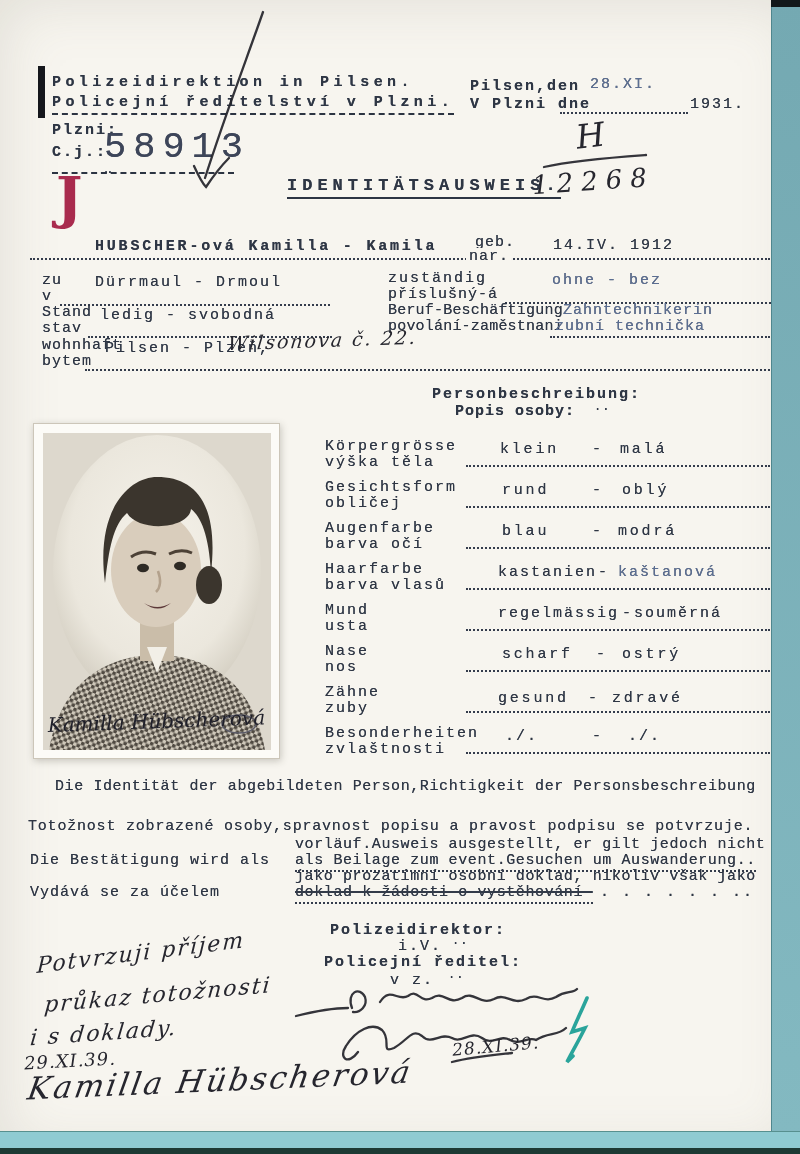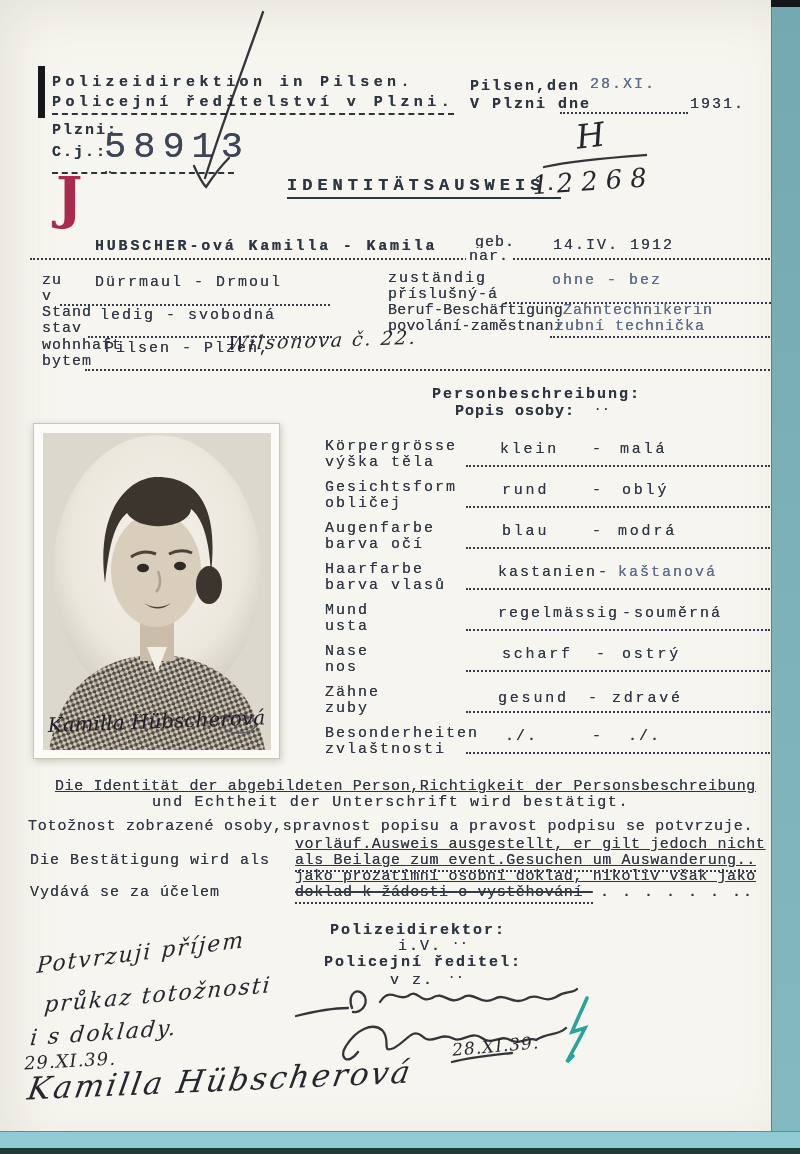--- a/index.html
+++ b/index.html
@@ -5,21 +5,21 @@
   html,body{margin:0;padding:0;background:#e6e4de;}
   .page{position:relative;width:800px;height:1154px;background:#f7f5ef;overflow:hidden;
         font-family:"Liberation Mono","DejaVu Sans Mono",monospace;
         box-shadow:inset 0 0 60px rgba(120,115,100,.18);}
   .t{position:absolute;font-family:"Liberation Mono","DejaVu Sans Mono",monospace;
      color:#2e3644;font-size:15px;letter-spacing:1px;white-space:pre;
      text-shadow:0 0 .5px rgba(40,50,70,.75);}
   .bold{font-weight:700;}
   .blue{color:#5b6e92;}
   .ls0{letter-spacing:.2px;}
-  .ls06{letter-spacing:.6px;text-decoration:underline;}
+  .ls06{letter-spacing:.6px;}
   .ls2{letter-spacing:2px;}
   .ls3{letter-spacing:2.8px;}
   .ls4{letter-spacing:4.4px;}
   .dot{position:absolute;height:0;border-bottom:2.5px dotted #343c4c;}
   .dash{position:absolute;height:0;border-bottom:2.5px dashed #2c3442;}
   .usolid{border-bottom:2.5px solid #2c3442;padding-bottom:2px;}
   .udash{border-bottom:2.5px dashed #2c3442;padding-bottom:2px;}
   .udot{border-bottom:2.5px dotted #343c4c;padding-bottom:1px;}
   .strike{text-decoration:line-through;text-decoration-thickness:2px;text-decoration-color:#333b49;}
   .onln{background:#f7f5ef;padding:0 3px;z-index:3;}
@@ -184,21 +184,20 @@
   <div class="dot" style="left:466px;top:711px;width:304px"></div>
 
   <div class="t ls2" style="left:325px;top:725px">Besonderheiten</div>
   <div class="t ls2" style="left:325px;top:741px">zvlaštnosti</div>
   <div class="t ls2" style="left:505px;top:728px">./.</div>
   <div class="t" style="left:592px;top:728px">-</div>
   <div class="t ls2" style="left:628px;top:728px">./.</div>
   <div class="dot" style="left:466px;top:752px;width:304px"></div>
 
   <div class="t ls06" style="left:55px;top:778px">Die Identität der abgebildeten Person,Richtigkeit der Personsbeschreibung</div>
-  <div class="t" style="left:152px;top:794px;letter-spacing:1.6px">und Echtheit der Unterschrift wird bestätigt.</div>
   <div class="t" style="left:28px;top:818px;letter-spacing:0.8px">Totožnost zobrazené osoby,spravnost popisu a pravost podpisu se potvrzuje.</div>
 
   <div class="t" style="left:30px;top:852px">Die Bestätigung wird als</div>
   <div class="t" style="left:30px;top:884px">Vydává se za účelem</div>
   <div class="t ls06" style="left:295px;top:836px">vorläuf.Ausweis ausgestellt, er gilt jedoch nicht</div>
   <div class="t ls06" style="left:295px;top:852px"><span class="udot">als Beilage zum event.Gesuchen um Auswanderung..</span></div>
   <div class="t ls06 strike" style="left:295px;top:884px"><span class="udot">doklad k žádosti o vystěhování-</span></div>
   <div class="t ls06" style="left:295px;top:868px">jako prozatímní osobní doklad, nikoliv však jako</div>
   <div class="t ls2" style="left:600px;top:884px">. . . . . . ..</div>
 

